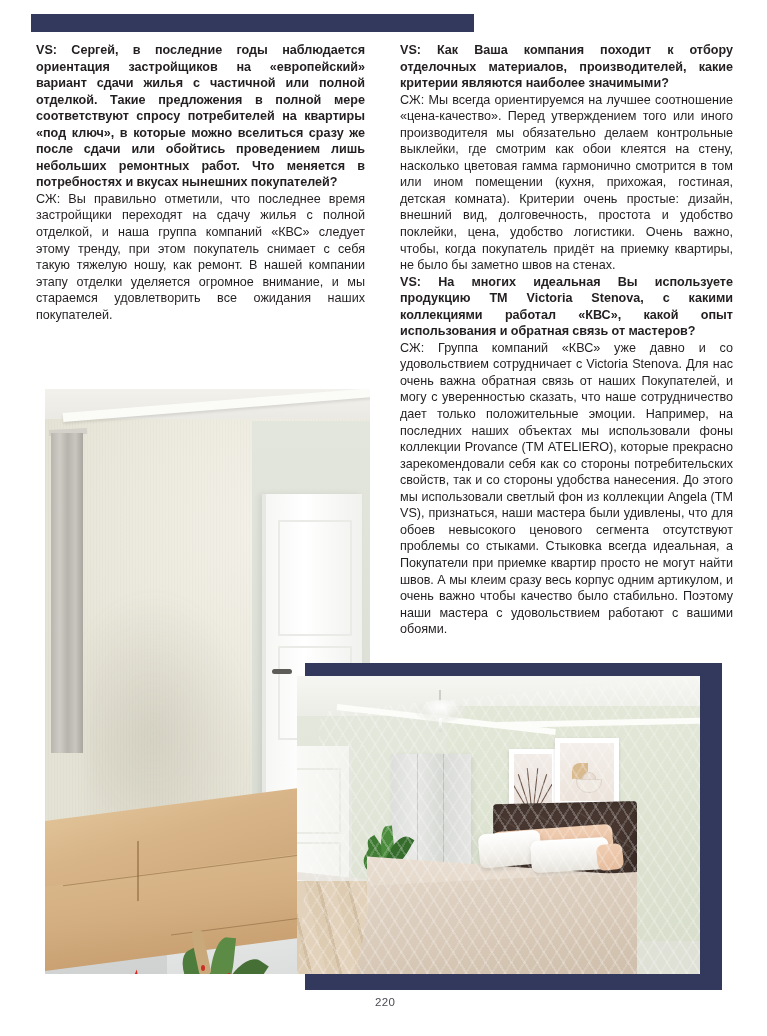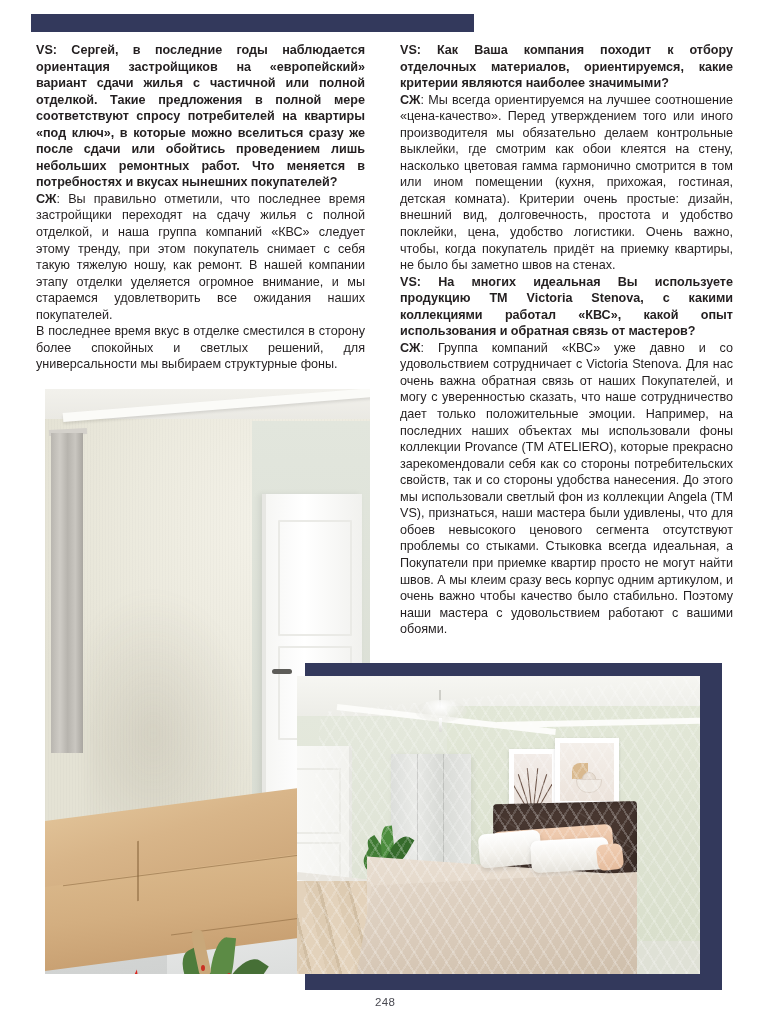--- a/index.html
+++ b/index.html
@@ -47,21 +47,21 @@
     top: 42px;
     width: 333px;
   }
   .col p {
     margin: 0;
   }
   .q {
     font-weight: bold;
   }
   .speaker {
-    font-weight: bold;
+    font-weight: normal;
   }
 
   
   .photo-left {
     position: absolute;
     left: 45px;
     top: 389px;
     width: 325px;
     height: 585px;
     overflow: hidden;
@@ -319,25 +319,24 @@
   }
 </style>
 </head>
 <body>
 
 <div class="top-rule"></div>
 
 <div class="col col-left">
   <p class="q">VS: Сергей, в последние годы наблюдается ориентация застройщиков на «европейский» вариант сдачи жилья с частичной или полной отделкой. Такие предложения в полной мере соответствуют спросу потребителей на квартиры «под ключ», в которые можно вселиться сразу же после сдачи или обойтись проведением лишь небольших ремонтных работ. Что меняется в потребностях и вкусах нынешних покупателей?</p>
   <p><span class="speaker">СЖ</span><span>: </span><span>Вы правильно отметили, что последнее время застройщики переходят на сдачу жилья с полной отделкой, и наша группа компаний «КВС» следует этому тренду, при этом покупатель снимает с себя такую тяжелую ношу, как ремонт. В нашей компании этапу отделки уделяется огромное внимание, и мы стараемся удовлетворить все ожидания наших покупателей.</span></p>
-  <p>В последнее время вкус в отделке сместился в сторону более спокойных и светлых решений, для универсальности мы выбираем структурные фоны.</p>
 </div>
 
 <div class="col col-right">
-  <p class="q">VS: Как Ваша компания походит к отбору отделочных материалов, ориентируемся, какие критерии являются наиболее значимыми?</p>
+  <p class="q">VS: Как Ваша компания походит к отбору отделочных материалов, производителей, какие критерии являются наиболее значимыми?</p>
   <p><span class="speaker">СЖ</span><span>: </span><span>Мы всегда ориентируемся на лучшее соотношение «цена-качество». Перед утверждением того или иного производителя мы обязательно делаем контрольные выклейки, где смотрим как обои клеятся на стену, насколько цветовая гамма гармонично смотрится в том или ином помещении (кухня, прихожая, гостиная, детская комната). Критерии очень простые: дизайн, внешний вид, долговечность, простота и удобство поклейки, цена, удобство логистики. Очень важно, чтобы, когда покупатель придёт на приемку квартиры, не было бы заметно швов на стенах.</span></p>
   <p class="q">VS: На многих идеальная Вы используете продукцию ТМ Victoria Stenova, с какими коллекциями работал «КВС», какой опыт использования и обратная связь от мастеров?</p>
   <p><span class="speaker">СЖ</span><span>: </span><span>Группа компаний «КВС» уже давно и со удовольствием сотрудничает с Victoria Stenova. Для нас очень важна обратная связь от наших Покупателей, и могу с уверенностью сказать, что наше сотрудничество дает только положительные эмоции. Например, на последних наших объектах мы использовали фоны коллекции Provance (ТМ ATELIERO), которые прекрасно зарекомендовали себя как со стороны потребительских свойств, так и со стороны удобства нанесения. До этого мы использовали светлый фон из коллекции Angela (ТМ VS), признаться, наши мастера были удивлены, что для обоев невысокого ценового сегмента отсутствуют проблемы со стыками. Стыковка всегда идеальная, а Покупатели при приемке квартир просто не могут найти швов. А мы клеим сразу весь корпус одним артикулом, и очень важно чтобы качество было стабильно. Поэтому наши мастера с удовольствием работают с вашими обоями.</span></p>
 </div>
 
 <div class="photo-left">
   <div class="s1">
     <div class="s1-ceiling"></div>
     <div class="s1-wall">
       <div class="s1-wall-tex"></div>
@@ -445,13 +444,13 @@
     <div class="pillow-peach" style="left:196px; top:152px; width:120px; height:30px; transform:rotate(-4deg);"></div>
     <div class="pillow" style="left:182px; top:156px; width:62px; height:34px; transform:rotate(-5deg);"></div>
     <div class="pillow" style="left:234px; top:163px; width:78px; height:32px; transform:rotate(-3deg);"></div>
     <div class="pillow-peach" style="left:300px; top:168px; width:26px; height:26px; transform:rotate(-6deg);"></div>
 
     <div class="s2-spread"></div>
     <div class="s2-spread-tex"></div>
   </div>
 </div>
 
-<div class="page-number">248</div>
+<div class="page-number">220</div>
 
 </body></html>

